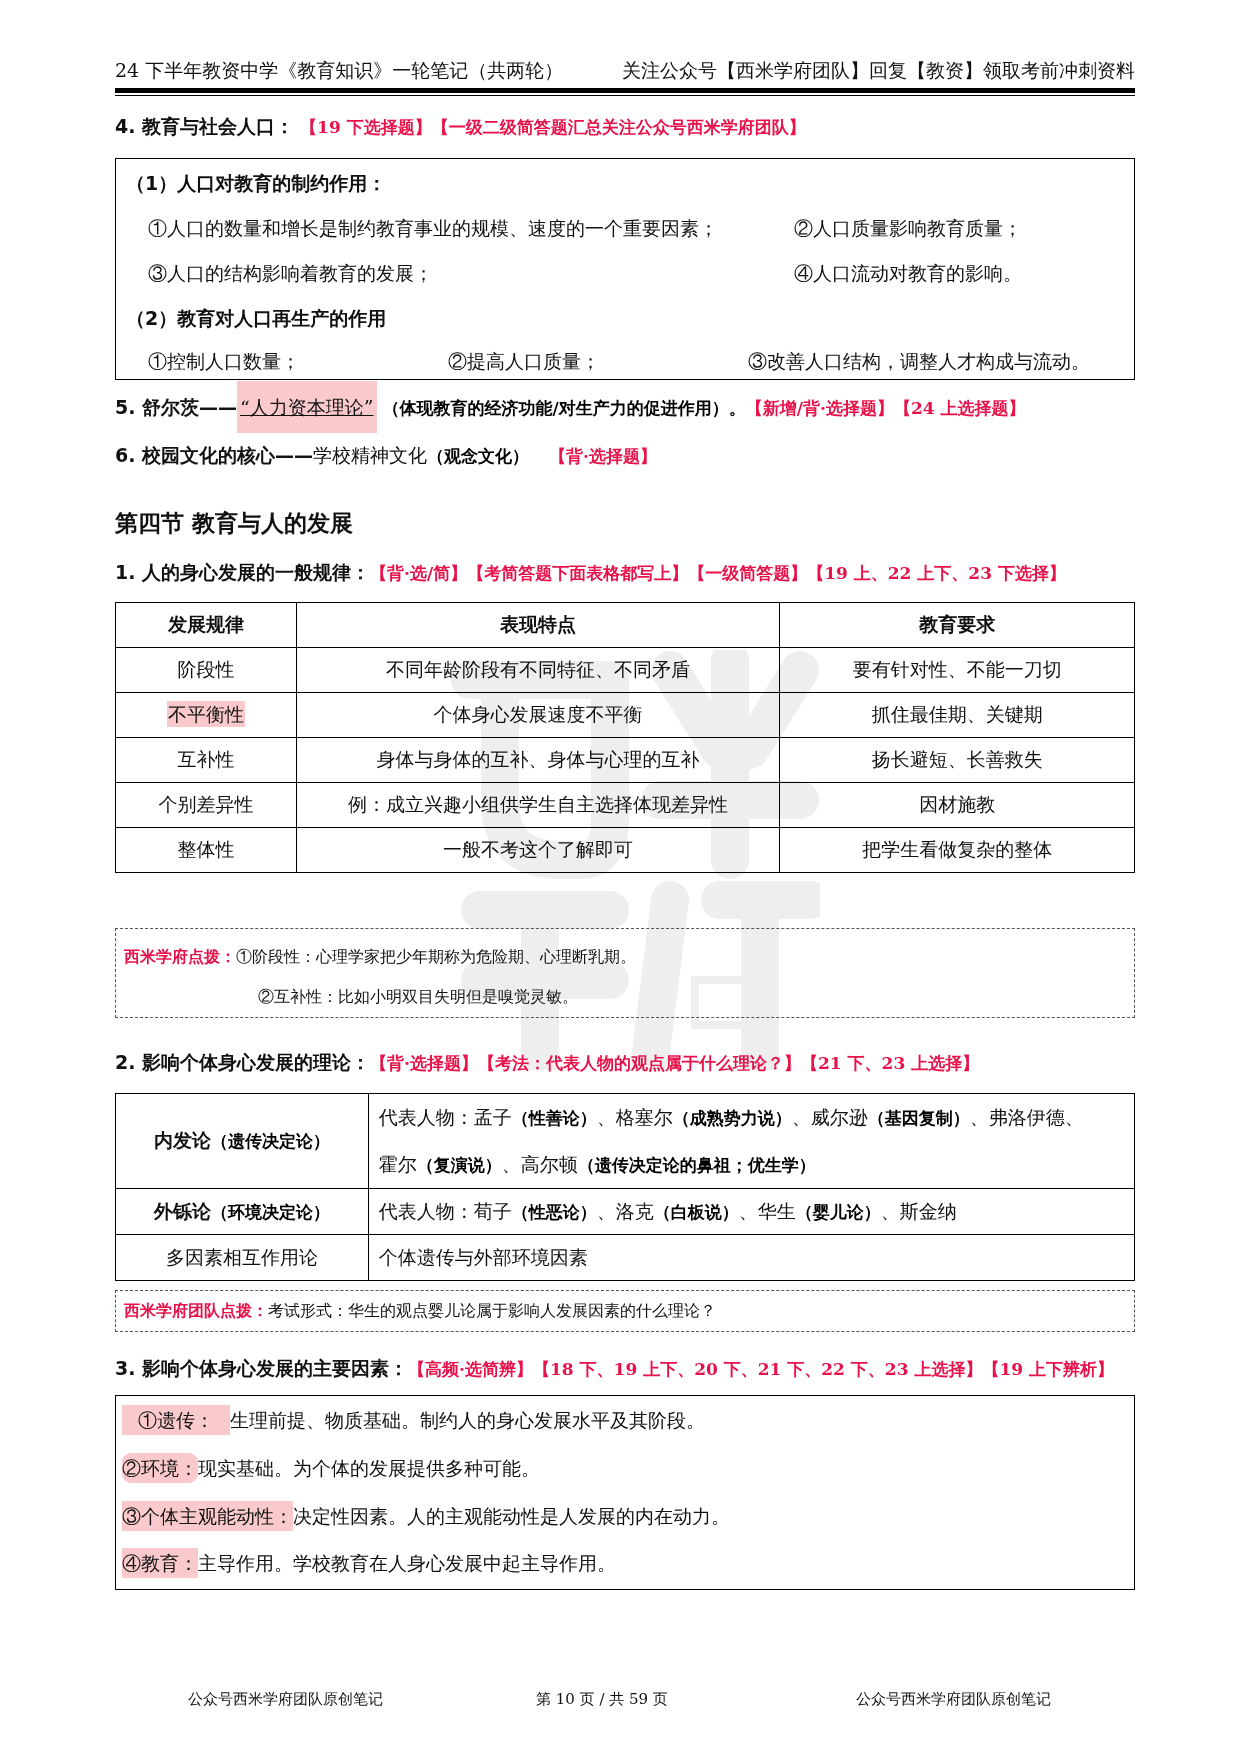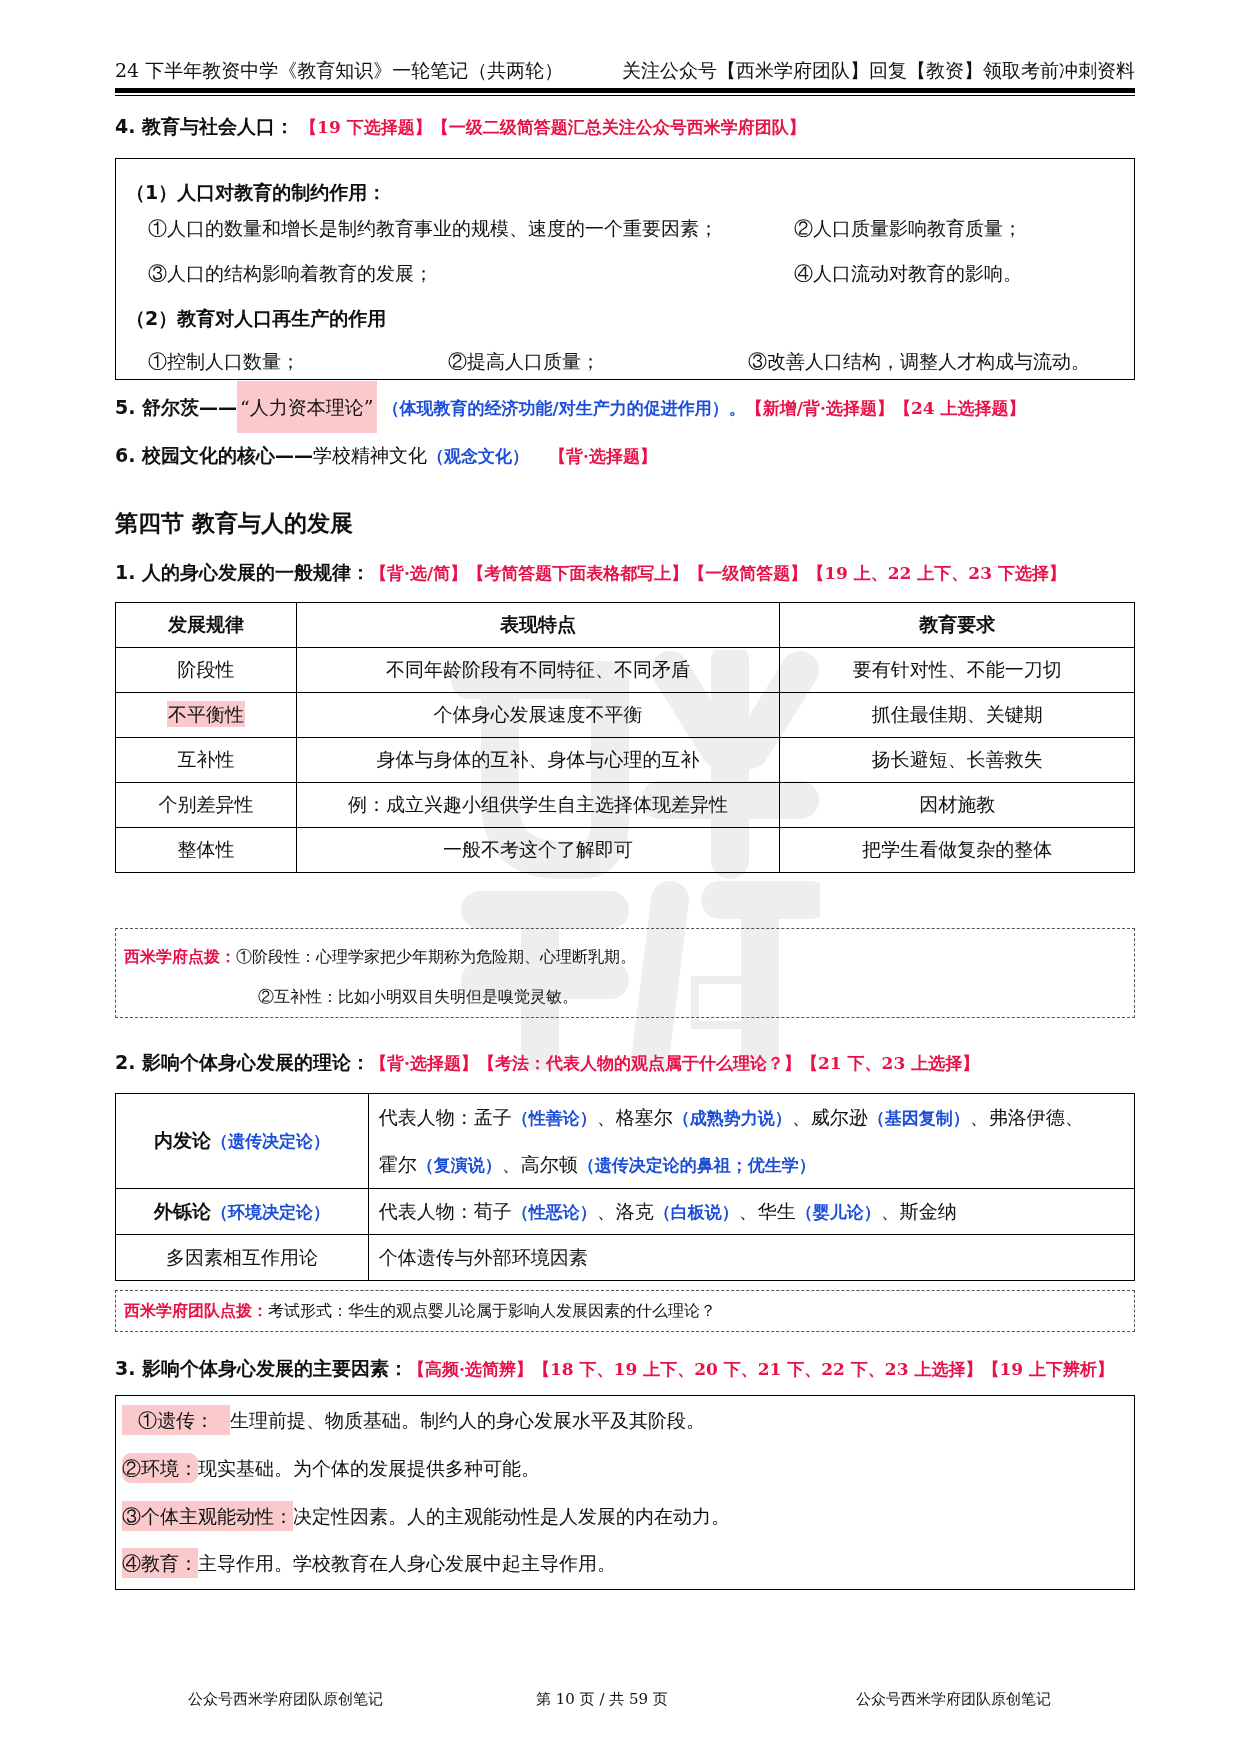--- a/index.html
+++ b/index.html
@@ -6,21 +6,21 @@
   body { width: 1240px; height: 1754px; background: #ffffff; position: relative; overflow: hidden;
          font-family: "DejaVu Serif", "Liberation Serif", serif; color: #111; }
   .page { position: absolute; left: 0; top: 0; width: 1240px; height: 1754px; }
   .watermark { position: absolute; left: 440px; top: 650px; width: 380px; height: 420px; z-index: 0; pointer-events: none; }
   .hdr { position: absolute; left: 115px; top: 58px; width: 1020px; height: 30px; font-size: 19px; display: flex; justify-content: space-between; }
   .hdr-rule1 { position: absolute; left: 115px; top: 88px; width: 1020px; height: 5px; background: #000; }
   .hdr-rule2 { position: absolute; left: 115px; top: 95px; width: 1020px; height: 1px; background: #000; }
   .line { position: absolute; left: 115px; font-size: 19px; white-space: nowrap; z-index: 1; }
   .bold { font-weight: bold; font-family: "DejaVu Sans", "Liberation Sans", sans-serif; }
   .red { color: #e8124a; font-weight: bold; font-size: 17px; }
-  .blue { color: #1d4ed8; font-weight: bold; font-size: 17px; }
+  .blue { color: #000000; font-weight: bold; font-size: 17px; }
   .hl { background: #f9c9cc; }
   .box { position: absolute; border: 1.5px solid #000; z-index: 1; }
   .box .r { position: absolute; font-size: 19px; white-space: nowrap; }
   .section-title { position: absolute; left: 115px; top: 508px; font-size: 23px; font-weight: bold; font-family: "DejaVu Sans", sans-serif; }
   table { border-collapse: collapse; position: absolute; z-index: 1; }
   td, th { border: 1.5px solid #000; font-size: 19px; font-weight: normal; text-align: center; }
   th { font-family: "DejaVu Sans", sans-serif; font-weight: bold; font-size: 19px; }
   .dash { position: absolute; border: 1px dashed #555; z-index: 1; }
   .dash .r { position: absolute; font-size: 16px; white-space: nowrap; }
   .footer { position: absolute; top: 1690px; font-size: 15px; }
@@ -45,33 +45,33 @@
     <span>关注公众号【西米学府团队】回复【教资】领取考前冲刺资料</span>
   </div>
   <div class="hdr-rule1"></div>
   <div class="hdr-rule2"></div>
 
   <div class="line" style="top:114px;text-align:right;">
     <span class="bold">4. 教育与社会人口：</span>
     <span class="red">【19 下选择题】【一级二级简答题汇总关注公众号西米学府团队】</span>
   </div>
   <div class="box" style="left:115px; top:158px; width:1020px; height:222px;">
-    <div class="r bold" style="left:10px; top:21px;text-align:right;">（1）人口对教育的制约作用：</div>
+    <div class="r bold" style="left:10px; top:12px;text-align:right;">（1）人口对教育的制约作用：</div>
     <div class="r" style="left:32px; top:57px;">①人口的数量和增长是制约教育事业的规模、速度的一个重要因素；</div>
     <div class="r" style="left:678px; top:57px;">②人口质量影响教育质量；</div>
     <div class="r" style="left:32px; top:102px;">③人口的结构影响着教育的发展；</div>
     <div class="r" style="left:678px; top:102px;">④人口流动对教育的影响。</div>
     <div class="r bold" style="left:10px; top:147px;">（2）教育对人口再生产的作用</div>
     <div class="r" style="left:32px; top:190px;">①控制人口数量；</div>
     <div class="r" style="left:332px; top:190px;">②提高人口质量；</div>
     <div class="r" style="left:632px; top:190px;">③改善人口结构，调整人才构成与流动。</div>
   </div>
 
   <div class="line" style="top:395px;">
-    <span class="bold">5. 舒尔茨——</span><span class="hl" style="padding:15px 3px;">“人力资本理论”</span>
+    <span class="bold">5. 舒尔茨——</span><span class="hl" style="padding:15px 3px;text-decoration:underline;">“人力资本理论”</span>
     <span class="blue">（体现教育的经济功能/对生产力的促进作用）。</span><span class="red">【新增/背·选择题】【24 上选择题】</span>
   </div>
 
   <div class="line" style="top:443px;">
     <span class="bold">6. 校园文化的核心——</span><span>学校精神文化</span><span class="blue">（观念文化）</span>
     <span class="red" style="margin-left:14px;">【背·选择题】</span>
   </div>
 
   <div class="section-title">第四节 教育与人的发展</div>
 

